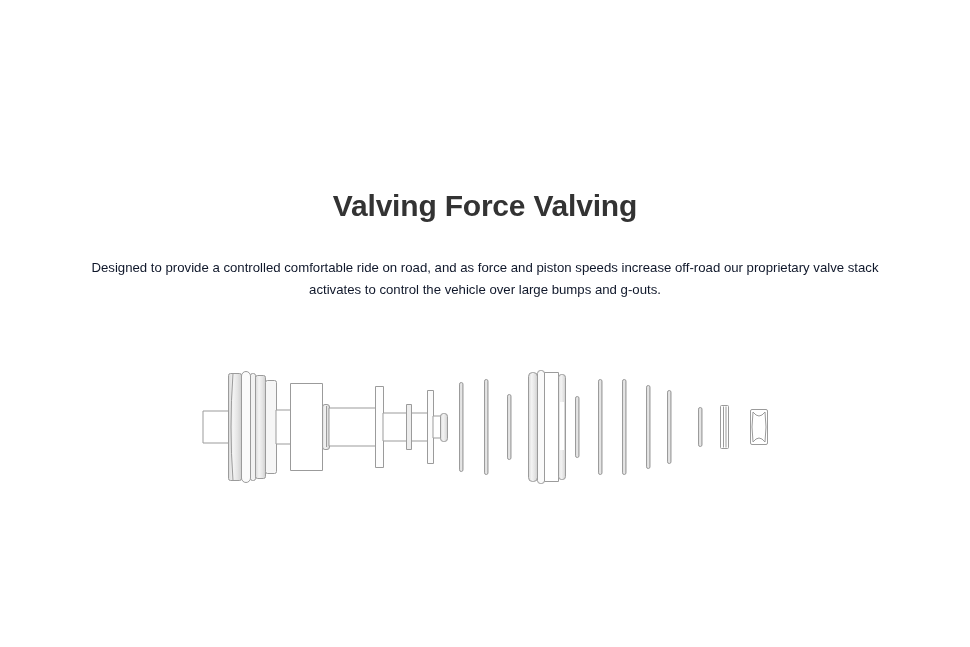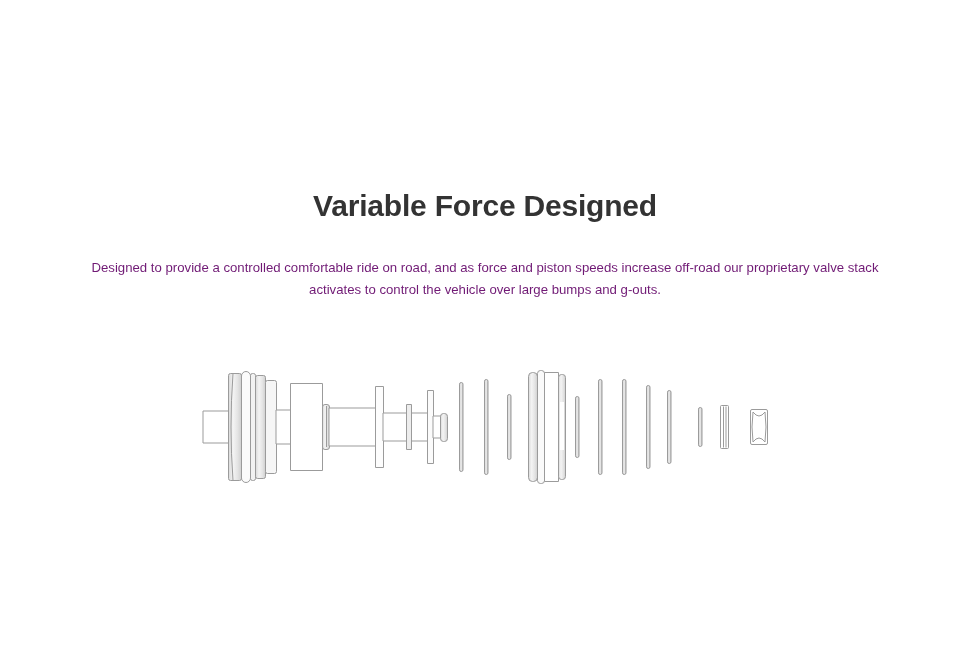--- a/index.html
+++ b/index.html
@@ -51,21 +51,21 @@
     position: absolute;
     left: 50%;
     top: 244px;
     width: 828px;
     margin-left: -414px;
     text-align: center;
     font-family: "Liberation Sans", sans-serif;
     font-size: 13.2px;
     line-height: 22px;
     font-weight: 400;
-    color: #701a75;
+    color: #0f172a;
   }
 
   
   .diagram-wrap {
     position: absolute;
     left: 0;
     top: 340px;
     width: 970px;
     height: 190px;
   }
@@ -75,21 +75,21 @@
     height: 190px;
   }
 </style>
 </head>
 <body>
 
 <div class="page">
 
   <div class="content-block">
 
-    <h1 class="section-title">Variable Force Designed</h1>
+    <h1 class="section-title">Valving Force Valving</h1>
 
     <p class="section-desc">Designed to provide a controlled comfortable ride on road, and as force and piston speeds increase off-road our proprietary valve stack activates to control the vehicle over large bumps and g-outs.</p>
   </div>
 
   <div class="diagram-wrap">
     <svg class="diagram-svg" viewBox="0 0 970 190" xmlns="http://www.w3.org/2000/svg">
       <defs>
         <linearGradient id="gShade" x1="0" y1="0" x2="1" y2="0">
           <stop offset="0%" stop-color="#d9d9d9"></stop>
           <stop offset="35%" stop-color="#f4f4f4"></stop>

